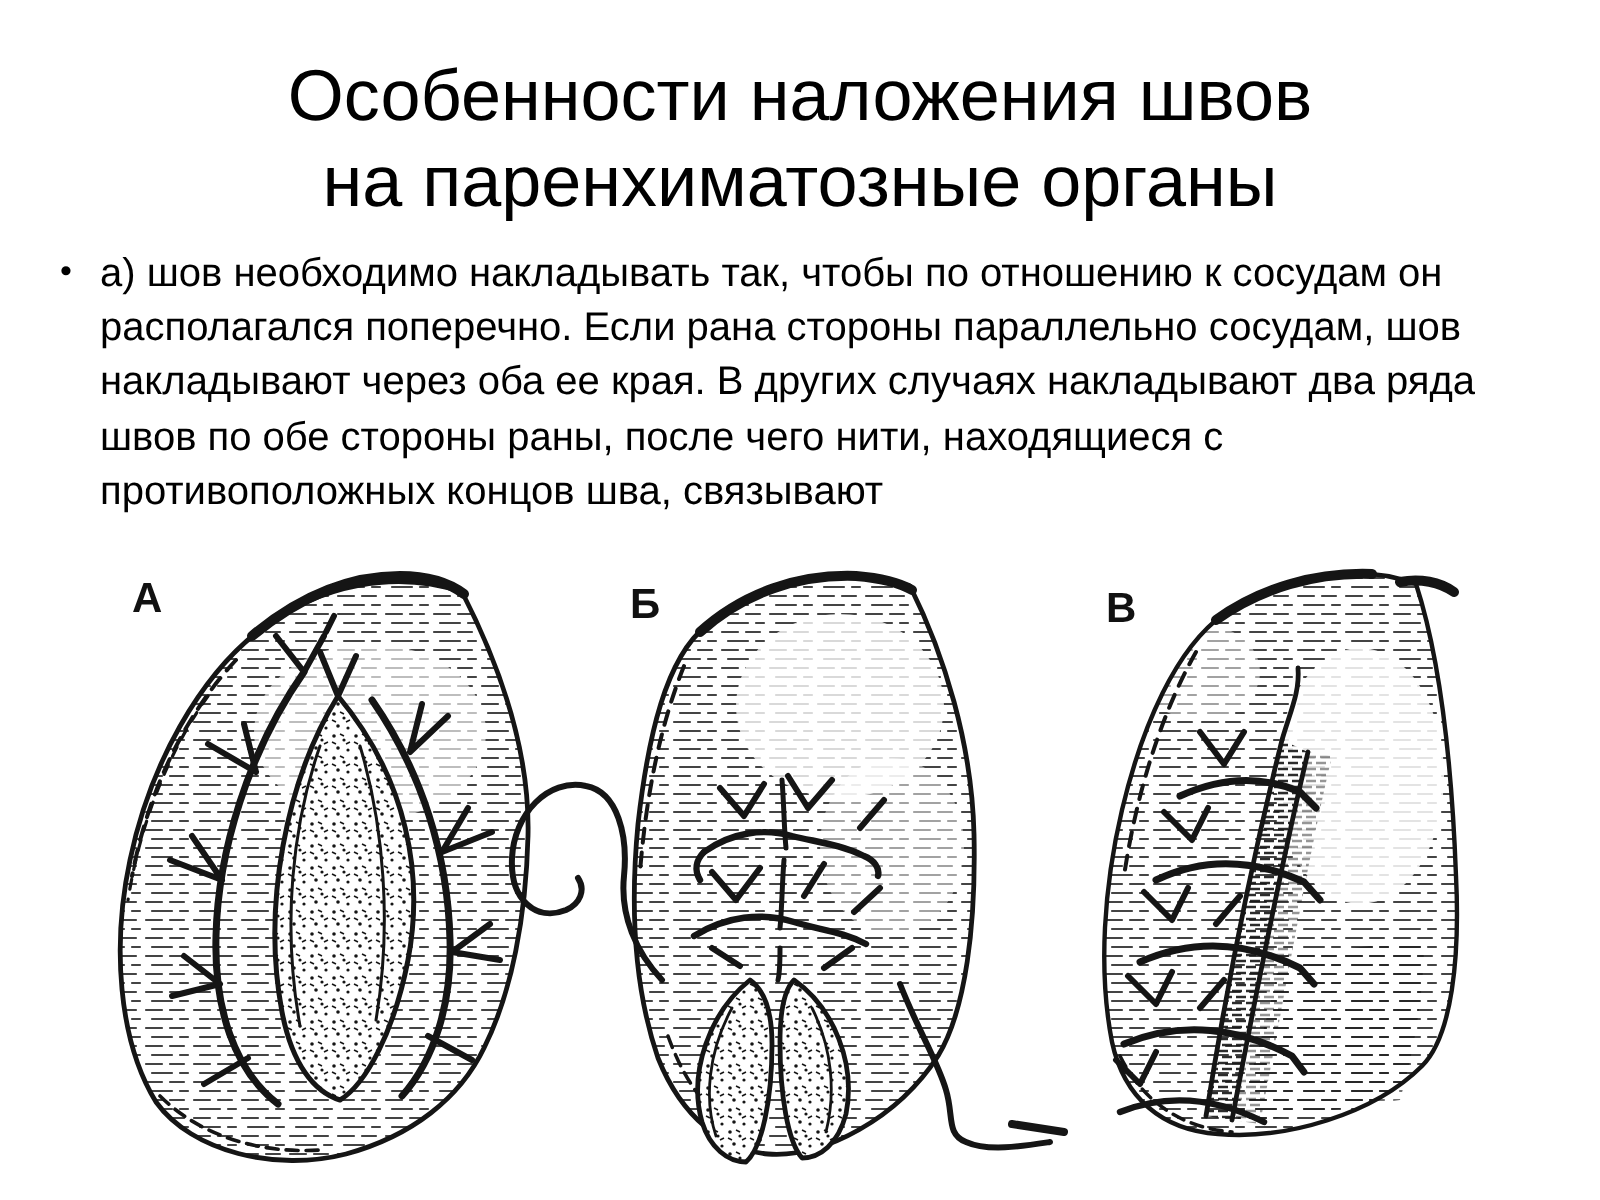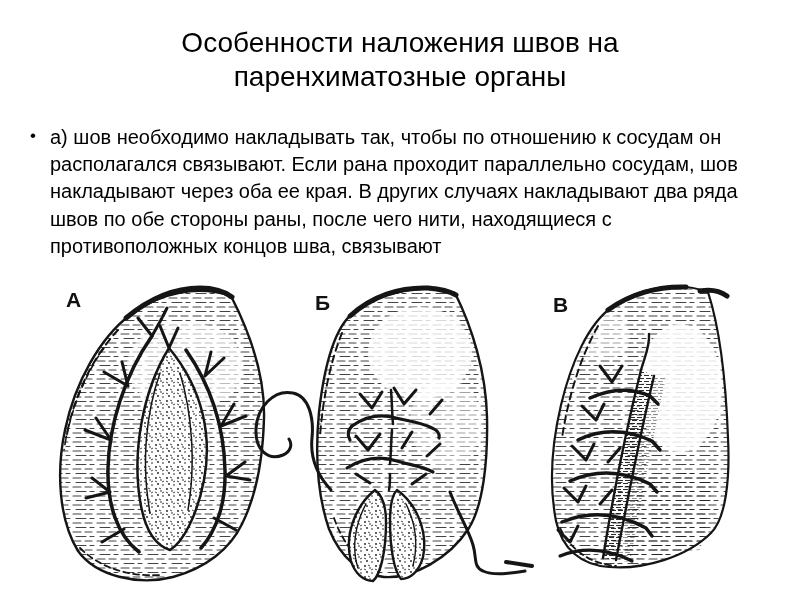--- a/index.html
+++ b/index.html
@@ -1,19 +1,19 @@
 <!DOCTYPE html>
 <html><head>
 <meta charset="utf-8">
 <style>
   html,body{margin:0;padding:0;background:#fff;}
   body{width:800px;height:600px;overflow:hidden;font-family:"Liberation Sans",sans-serif;color:#000;}
   .slide{position:relative;width:800px;height:600px;background:#ffffff;}
   .title{position:absolute;top:26px;left:0;width:800px;text-align:center;}
-  .title span{display:inline-block;max-width:520px;font-size:28px;line-height:1.2;font-weight:400;color:#000;}
+  .title span{display:inline-block;max-width:520px;font-size:36px;line-height:1.2;font-weight:400;color:#000;}
   .bullet-list{position:absolute;top:124px;left:28px;width:716px;margin:0;padding:0;list-style:none;}
   .bullet-item{position:relative;padding-left:22px;font-size:20px;line-height:1.36;color:#000;}
   .bullet-dot{position:absolute;left:2px;top:0;font-size:17px;}
   .figband{position:absolute;top:278px;left:0;width:800px;height:322px;}
   .figband svg{position:absolute;top:0;left:0;}
   .fig-label{position:absolute;font-size:21px;font-weight:600;color:#111;letter-spacing:.5px;}
   .lblA{left:66px;top:10px;}
   .lblB{left:315px;top:13px;}
   .lblV{left:553px;top:15px;}
 </style>
@@ -22,21 +22,21 @@
 
 <div class="slide">
 
   <div class="title">
     <span>Особенности наложения швов на паренхиматозные органы</span>
   </div>
 
   <ul class="bullet-list">
     <li class="bullet-item">
       <span class="bullet-dot">•</span>
-      <span>а) шов необходимо накладывать так, чтобы по отношению к сосудам он располагался связывают. Если рана проходит параллельно сосудам, шов накладывают через оба ее края. В других случаях накладывают два ряда швов по обе стороны раны, после чего нити, находящиеся с противоположных концов шва, связывают</span>
+      <span>а) шов необходимо накладывать так, чтобы по отношению к сосудам он располагался поперечно. Если рана стороны параллельно сосудам, шов накладывают через оба ее края. В других случаях накладывают два ряда швов по обе стороны раны, после чего нити, находящиеся с противоположных концов шва, связывают</span>
     </li>
   </ul>
 
   <div class="figband">
     <svg width="800" height="322" viewBox="0 0 800 322">
       <defs>
         <pattern id="hat" width="24" height="9" patternUnits="userSpaceOnUse">
           <path d="M1,2 h8 M13,2 h7 M4,6.5 h10 M18,6.5 h4" stroke="#151515" stroke-width="1.1" stroke-linecap="round" fill="none"></path>
         </pattern>
         <pattern id="stip" width="11" height="11" patternUnits="userSpaceOnUse">

